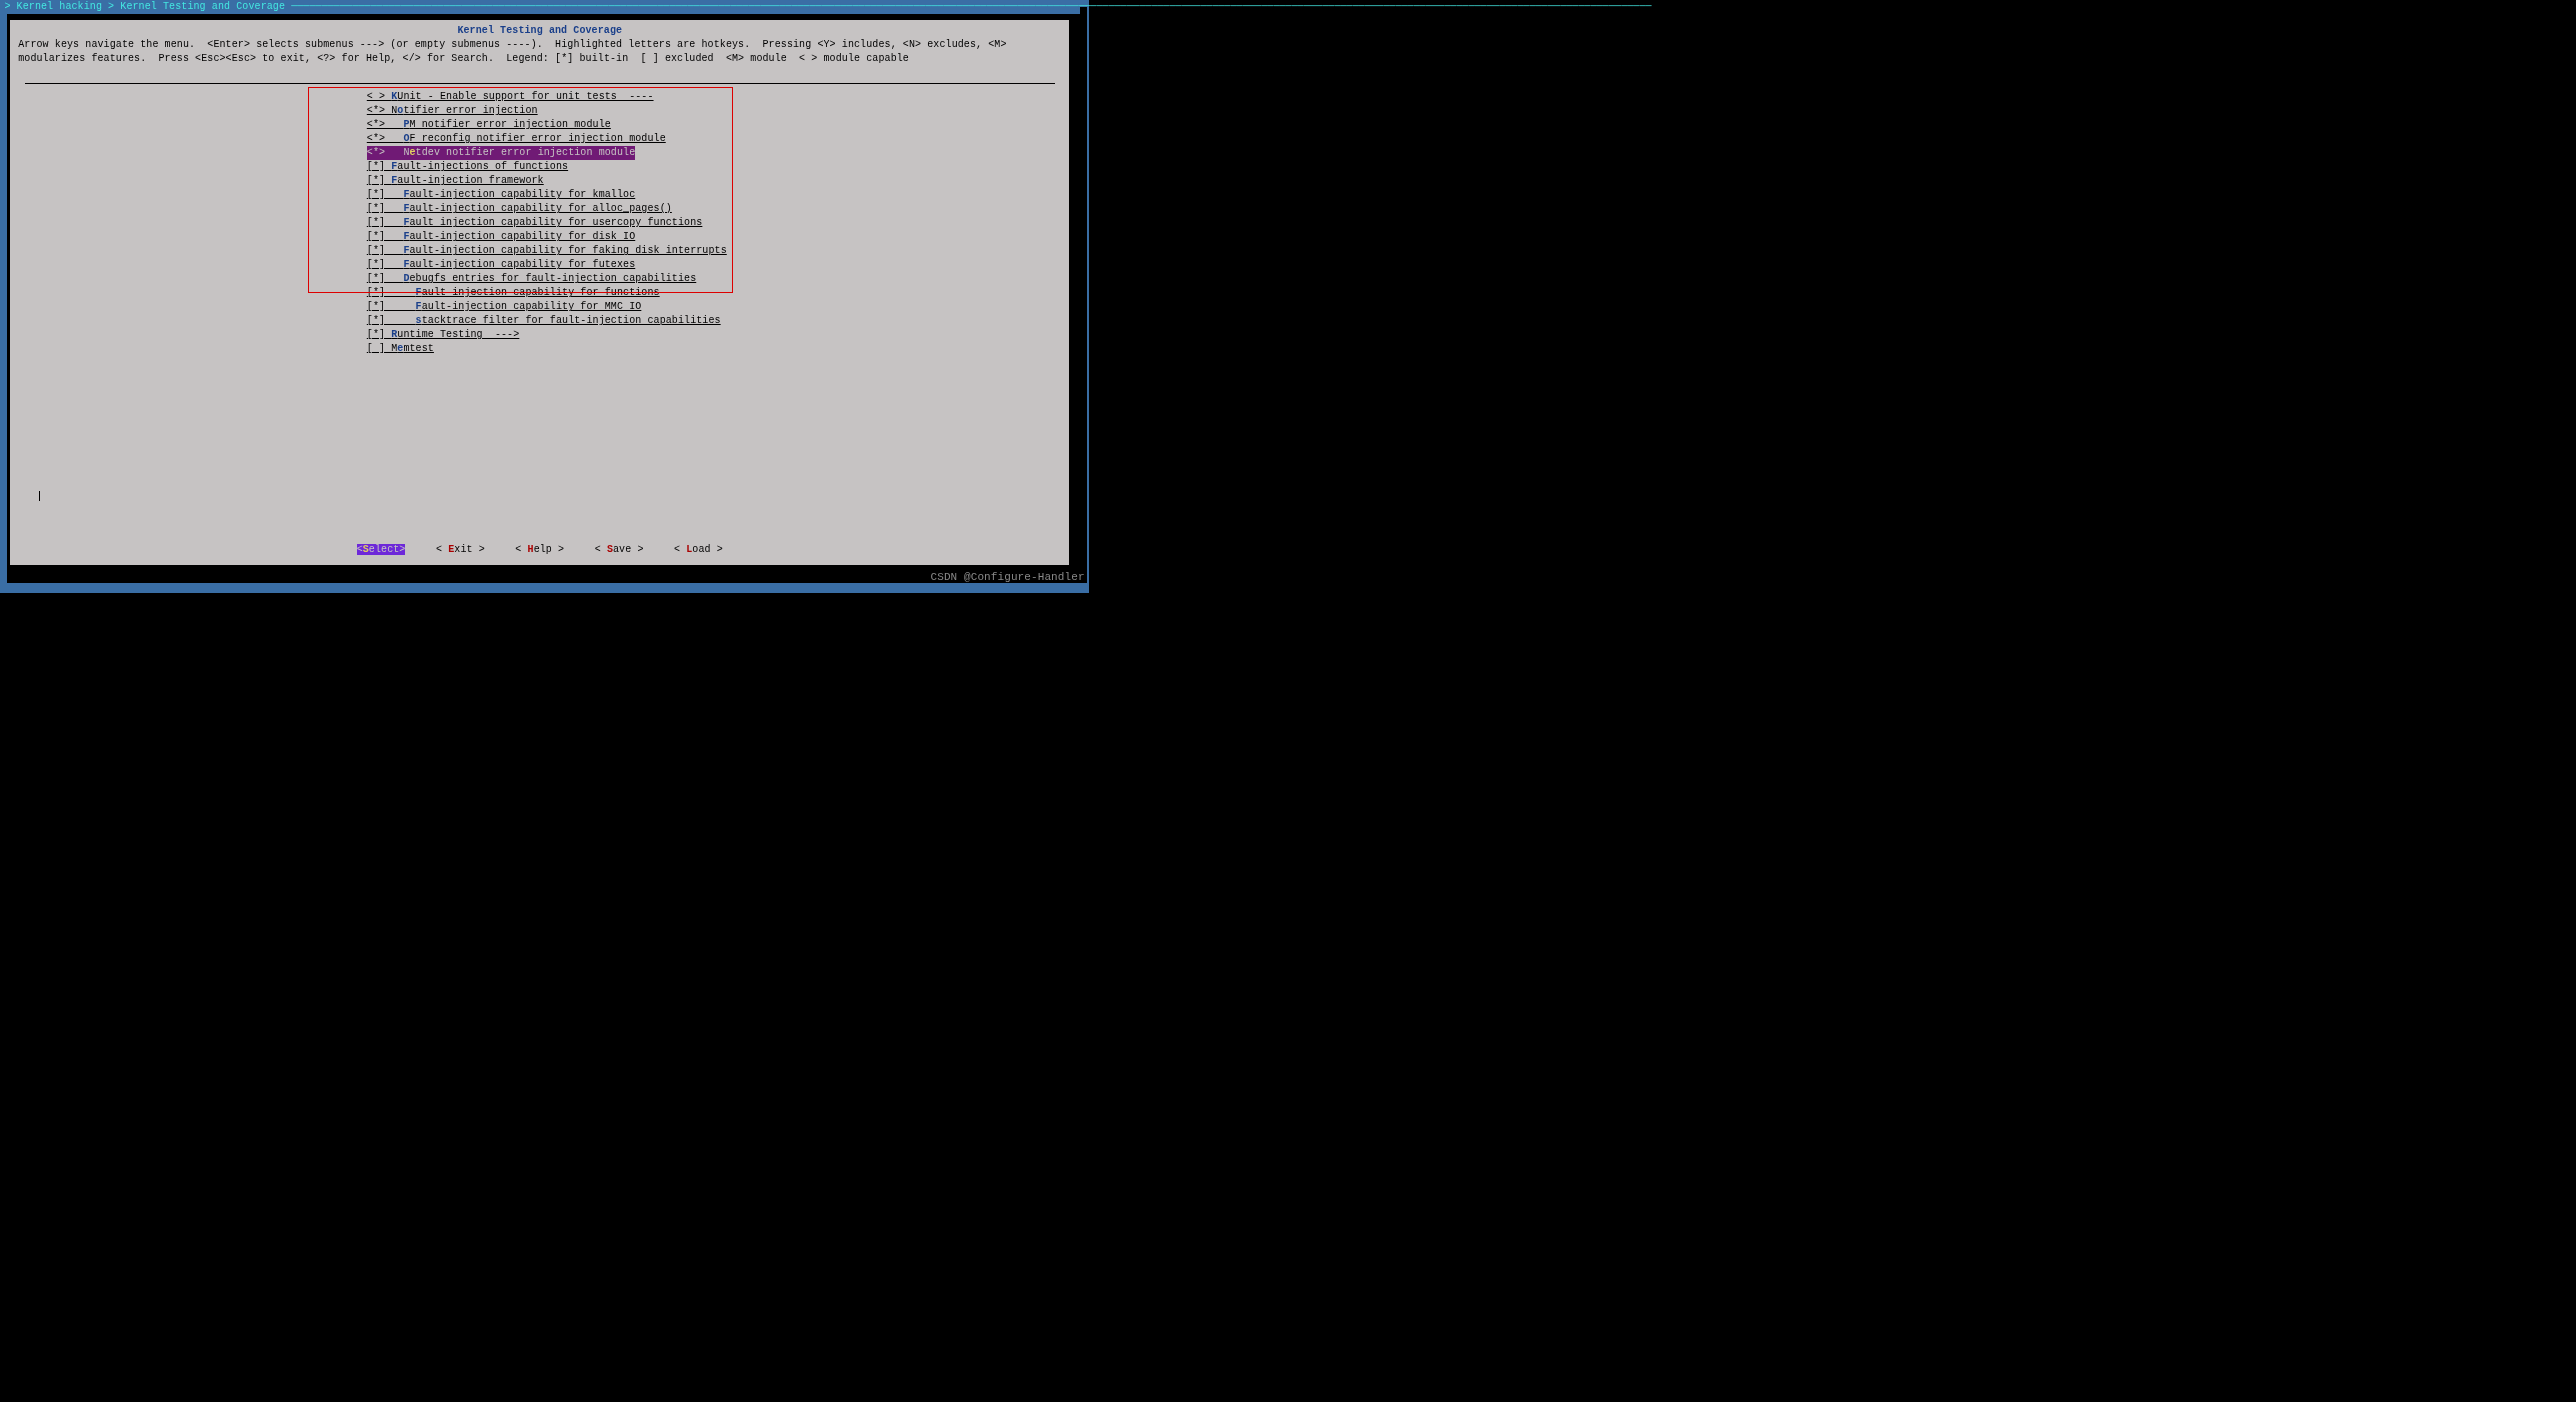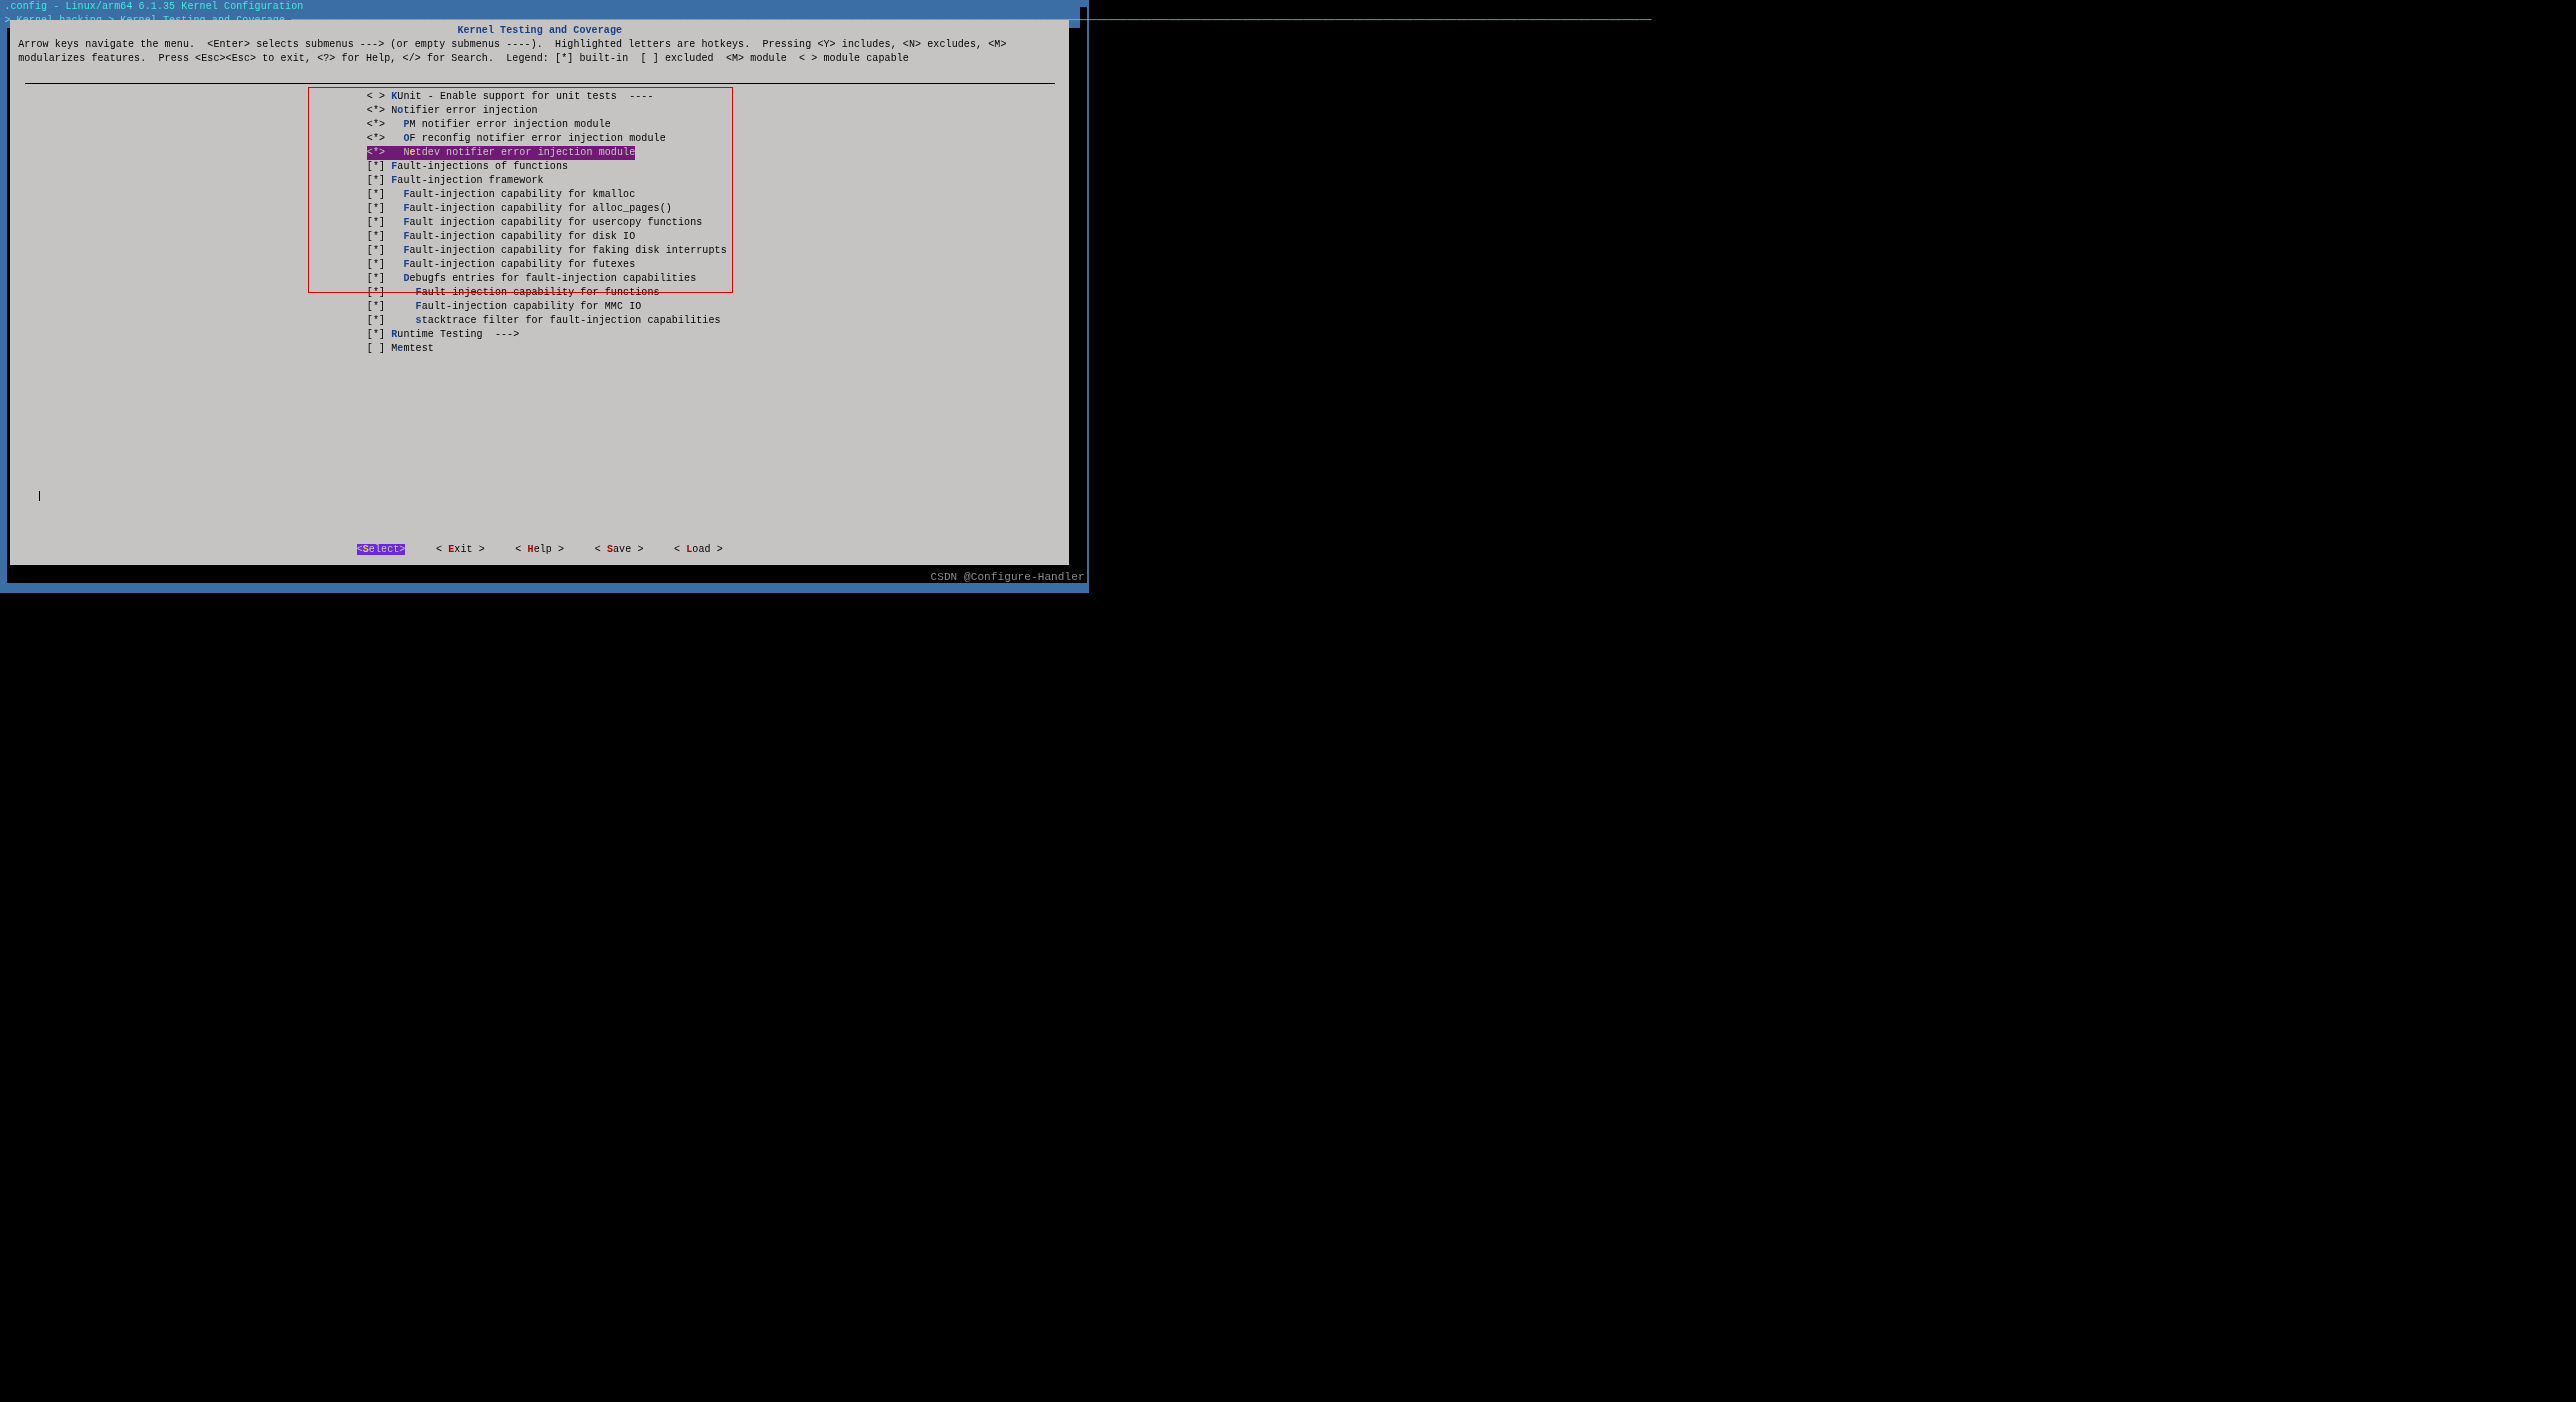--- a/index.html
+++ b/index.html
@@ -78,20 +78,21 @@
   left: 283px;
   top: 2.9px;
   width: 425px;
   height: 206px;
   border: 0.7px solid #d00;
   pointer-events: none;
 }
 .menu-list {
   padding-top: 5.8px;
   padding-left: 342px;
+  text-decoration: underline;
 }
 .menu-item {
   white-space: pre;
   color: #000;
 }
 .menu-item .hot { color: #1a3f8a; font-weight: bold; }
 .menu-item.selected {
   background: #701a75;
   color: #c6c3c3;
   display: inline-block;
@@ -126,21 +127,20 @@
 }
 </style>
 </head>
 <body>
 
 <div class="screen">
   <div class="terminal-window">
     <div class="term-shadow"></div>
     <div class="term-inner">
       <div class="top-lines">
-        <div class="top-line1">.config - Linux/arm64 6.1.35 Kernel Configuration</div>
         <div class="top-line2"><span>&gt; Kernel hacking &gt; Kernel Testing and Coverage </span><span class="dashes">───────────────────────────────────────────────────────────────────────────────────────────────────────────────────────────────────────────────────────────────────────────────────────────────────────────────────────────────</span></div>
       </div>
       <div class="gray-box">
         <div class="title-row">Kernel Testing and Coverage</div>
         <div class="help-text">Arrow keys navigate the menu.  &lt;Enter&gt; selects submenus ---&gt; (or empty submenus ----).  Highlighted letters are hotkeys.  Pressing &lt;Y&gt; includes, &lt;N&gt; excludes, &lt;M&gt; modularizes features.  Press &lt;Esc&gt;&lt;Esc&gt; to exit, &lt;?&gt; for Help, &lt;/&gt; for Search.  Legend: [*] built-in  [ ] excluded  &lt;M&gt; module  &lt; &gt; module capable</div>
         <div class="menu-container">
           <div class="red-border"></div>
           <div class="menu-list" id="menu-list"><div class="menu-item">&lt; &gt; <span class="hot">K</span>Unit - Enable support for unit tests  ----</div><div class="menu-item">&lt;*&gt; N<span class="hot">o</span>tifier error injection</div><div class="menu-item">&lt;*&gt;   <span class="hot">P</span>M notifier error injection module</div><div class="menu-item">&lt;*&gt;   <span class="hot">O</span>F reconfig notifier error injection module</div><div class="menu-item selected">&lt;*&gt;   N<span class="hot">e</span>tdev notifier error injection module</div><div class="menu-item">[*] <span class="hot">F</span>ault-injections of functions</div><div class="menu-item">[*] <span class="hot">F</span>ault-injection framework</div><div class="menu-item">[*]   <span class="hot">F</span>ault-injection capability for kmalloc</div><div class="menu-item">[*]   <span class="hot">F</span>ault-injection capability for alloc_pages()</div><div class="menu-item">[*]   <span class="hot">F</span>ault injection capability for usercopy functions</div><div class="menu-item">[*]   <span class="hot">F</span>ault-injection capability for disk IO</div><div class="menu-item">[*]   <span class="hot">F</span>ault-injection capability for faking disk interrupts</div><div class="menu-item">[*]   <span class="hot">F</span>ault-injection capability for futexes</div><div class="menu-item">[*]   <span class="hot">D</span>ebugfs entries for fault-injection capabilities</div><div class="menu-item">[*]     <span class="hot">F</span>ault-injection capability for functions</div><div class="menu-item">[*]     <span class="hot">F</span>ault-injection capability for MMC IO</div><div class="menu-item">[*]     <span class="hot">s</span>tacktrace filter for fault-injection capabilities</div><div class="menu-item">[*] <span class="hot">R</span>untime Testing  ---&gt;</div><div class="menu-item">[ ] M<span class="hot">e</span>mtest</div></div>
           <div class="bottom-border"></div>
         </div>

